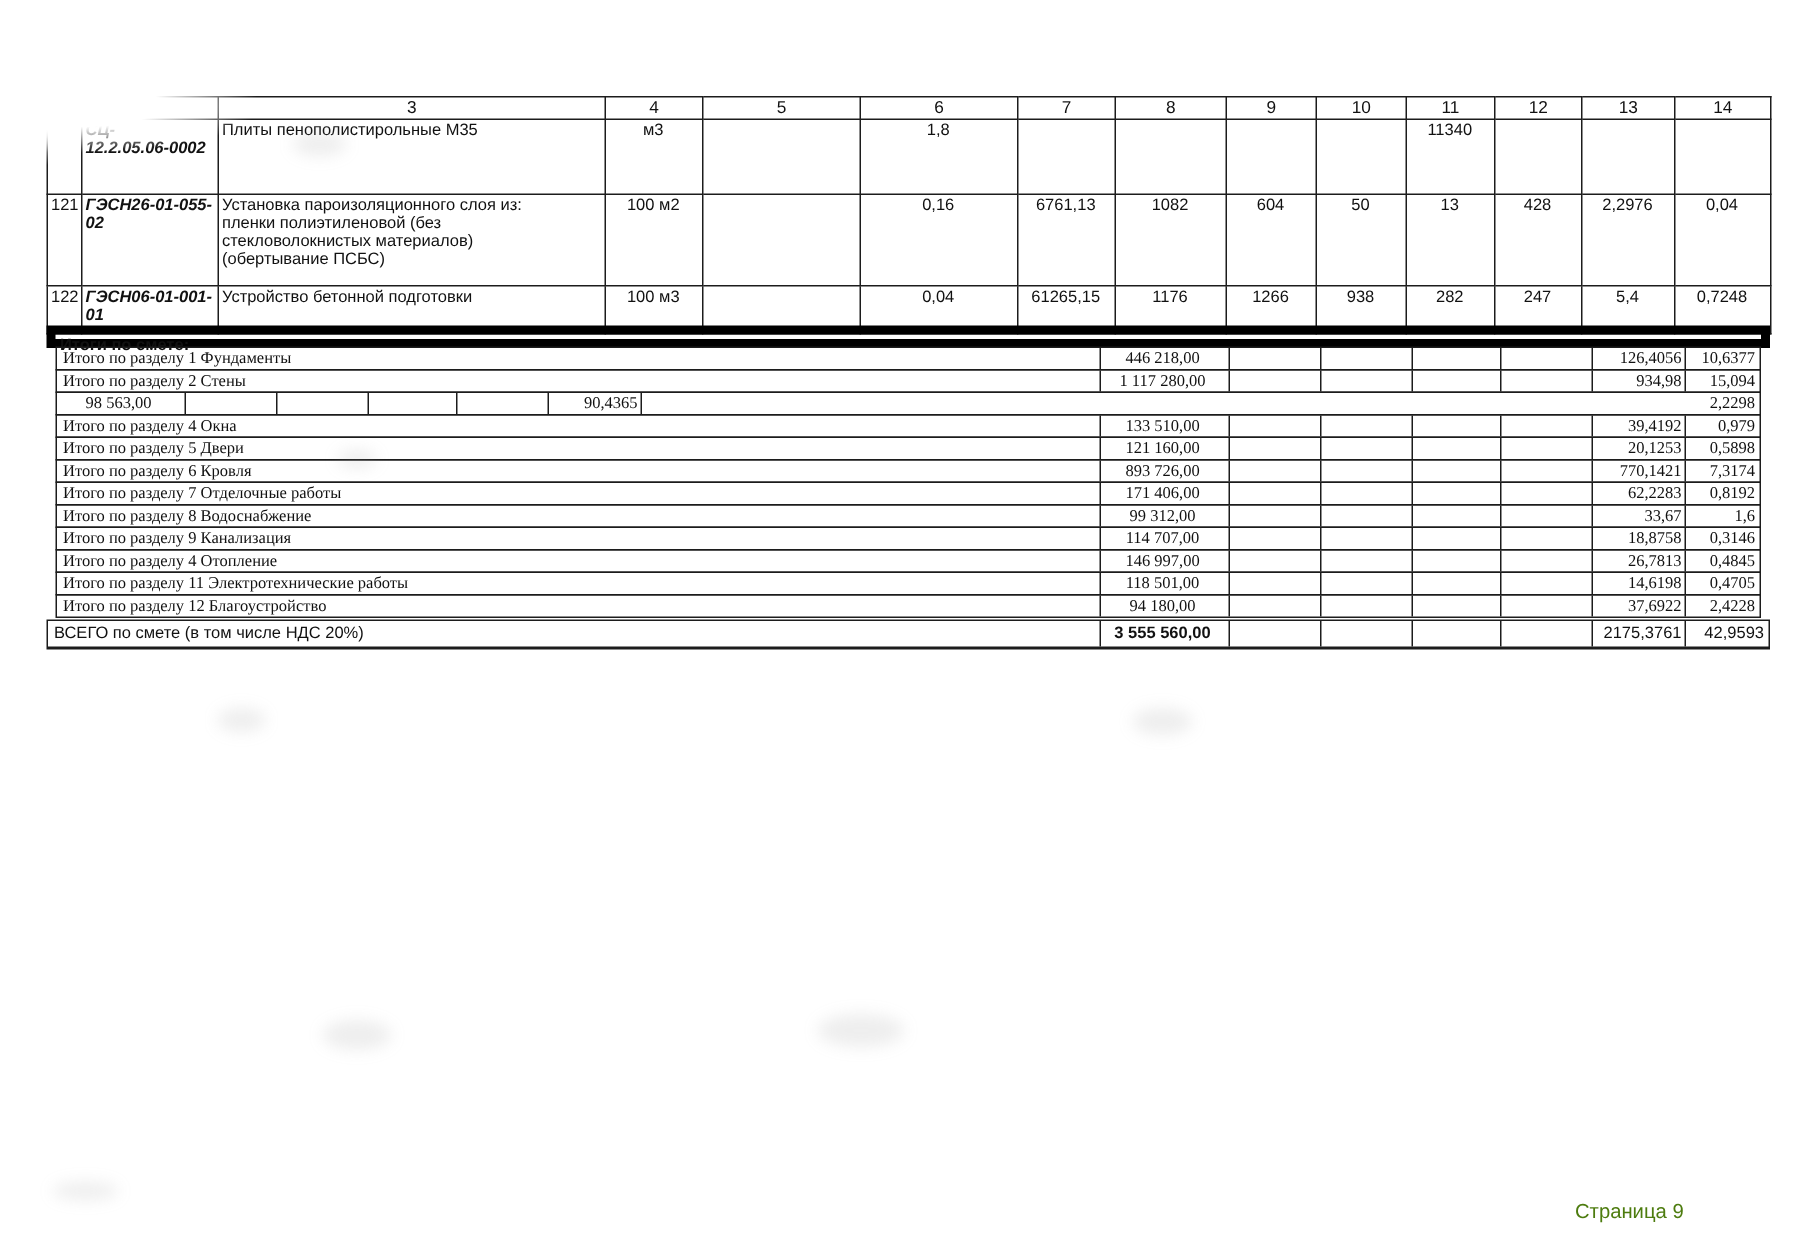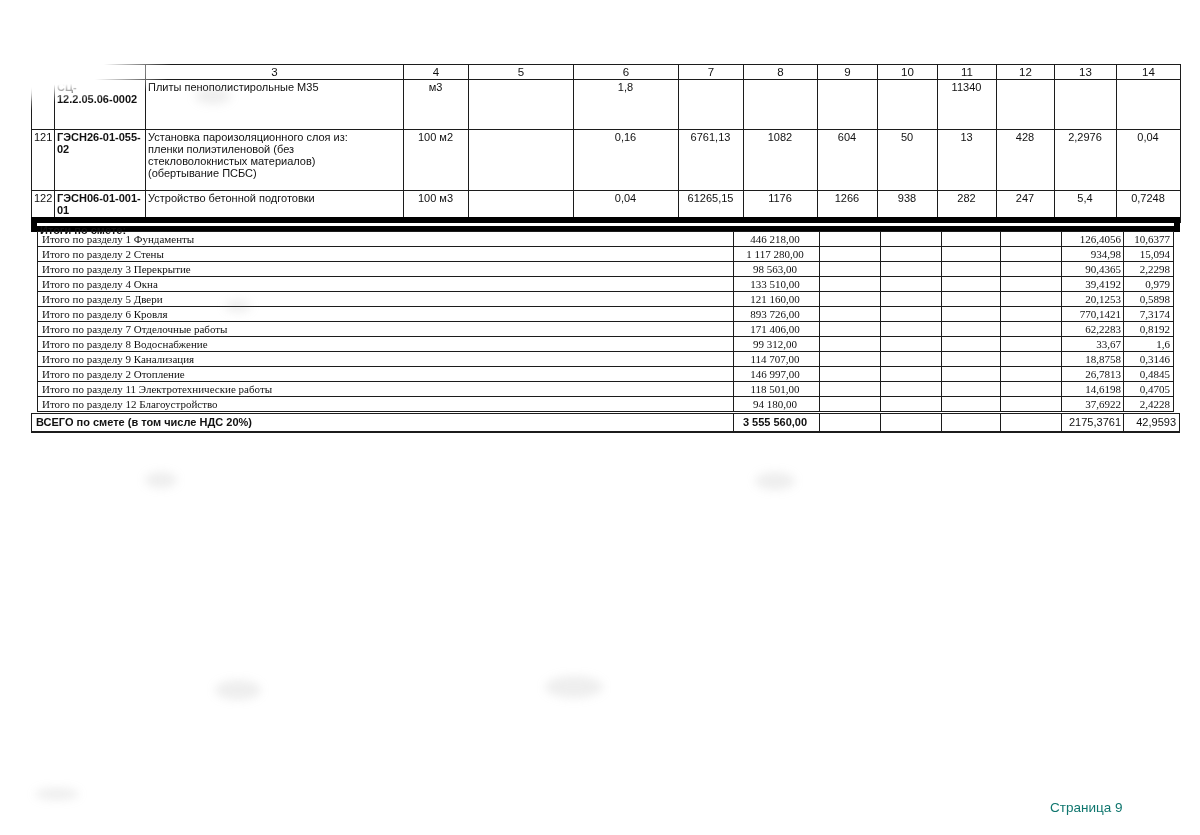--- a/index.html
+++ b/index.html
@@ -9,45 +9,45 @@
   table.tbl{position:absolute;left:31px;top:64px;width:1149px;table-layout:fixed;
             border-collapse:collapse;}
   table.tbl td{border:1px solid #1c1c1c;font-size:11px;line-height:12px;
                vertical-align:top;padding:1px 3px 1px 2px;overflow:hidden;}
   tr.hrow td{height:14px;text-align:center;vertical-align:middle;padding:0;
              font-size:11.5px;line-height:13px;}
   tr.r0 td{height:47px;}
   tr.r1 td{height:58px;}
   tr.r2 td{height:29px;}
   td.num{padding-left:2px;margin-top:37px;}
-  td.code{padding-left:2px;font-weight:bold;}
+  td.code{padding-left:2px;font-weight:bold;font-style:italic;}
   td.name{padding-left:3px;}
   td.unit{text-align:center;}
   td.n{text-align:center;}
   .pre{white-space:pre-line;}
   
   .totals-head{position:absolute;left:31px;top:217px;width:1149px;height:15px;
                box-sizing:border-box;border:6px solid #000000;font-size:11px;
                font-weight:bold;line-height:14px;padding-left:3px;}
   .totals{position:absolute;left:37px;top:232px;width:1137px;font-family:Liberation Serif, serif;}
   .trow{display:flex;height:16px;box-sizing:border-box;border:1px solid #1c1c1c;
         margin-top:-1px;font-size:11px;line-height:14px;background:transparent;}
   .tc{box-sizing:border-box;border-right:1px solid #1c1c1c;height:100%;overflow:hidden;}
   .tc:last-child{border-right:none;}
   .lbl{width:696px;padding-left:4px;}
   .amt{width:86px;text-align:center;padding-right:3px;}
   .w9{width:61px;}.w10{width:61px;}.w11{width:59px;}.w12{width:61px;}
   .v13{width:62px;text-align:right;padding-right:2px;}
   .v14{flex:1;text-align:right;padding-right:3px;}
   .grand{position:absolute;left:31px;top:413px;width:1149px;height:20px;margin-top:0;
          border-width:1px 1px 2px 1px;line-height:17px;}
-  .grand .lbl{width:702px;font-weight:bold;}
+  .grand .lbl{width:702px;font-weight:normal;}
   .grand .amt{font-weight:bold;}
   
-  .footer{position:absolute;left:1050px;top:800px;font-size:13.5px;color:#0f766e;}
+  .footer{position:absolute;left:1050px;top:800px;font-size:13.5px;color:#4d7c0f;}
   
   .fade{position:absolute;left:0;top:50px;width:300px;height:72px;z-index:5;
         background:radial-gradient(ellipse 118px 32px at 55px 20px,
                    rgba(255,255,255,1) 45%,rgba(255,255,255,0) 100%);pointer-events:none;}
   .fade2{position:absolute;left:24px;top:58px;width:14px;height:52px;z-index:5;
          background:linear-gradient(180deg,#fff 55%,rgba(255,255,255,0));pointer-events:none;}
   .noise{position:absolute;background:rgba(150,150,150,0.16);border-radius:50%;
          filter:blur(5px);pointer-events:none;}
 </style>
 </head>
@@ -165,21 +165,20 @@
       <div class="tc amt">1 117 280,00</div>
       <div class="tc w9"></div>
       <div class="tc w10"></div>
       <div class="tc w11"></div>
       <div class="tc w12"></div>
       <div class="tc v13">934,98</div>
       <div class="tc v14">15,094</div>
     </div>
 
     <div class="trow">
-      <div class="tc lbl">Итого по разделу 3 Перекрытие</div>
       <div class="tc amt">98 563,00</div>
       <div class="tc w9"></div>
       <div class="tc w10"></div>
       <div class="tc w11"></div>
       <div class="tc w12"></div>
       <div class="tc v13">90,4365</div>
       <div class="tc v14">2,2298</div>
     </div>
 
     <div class="trow">
@@ -242,21 +241,21 @@
       <div class="tc amt">114 707,00</div>
       <div class="tc w9"></div>
       <div class="tc w10"></div>
       <div class="tc w11"></div>
       <div class="tc w12"></div>
       <div class="tc v13">18,8758</div>
       <div class="tc v14">0,3146</div>
     </div>
 
     <div class="trow">
-      <div class="tc lbl">Итого по разделу 2 Отопление</div>
+      <div class="tc lbl">Итого по разделу 4 Отопление</div>
       <div class="tc amt">146 997,00</div>
       <div class="tc w9"></div>
       <div class="tc w10"></div>
       <div class="tc w11"></div>
       <div class="tc w12"></div>
       <div class="tc v13">26,7813</div>
       <div class="tc v14">0,4845</div>
     </div>
 
     <div class="trow">

